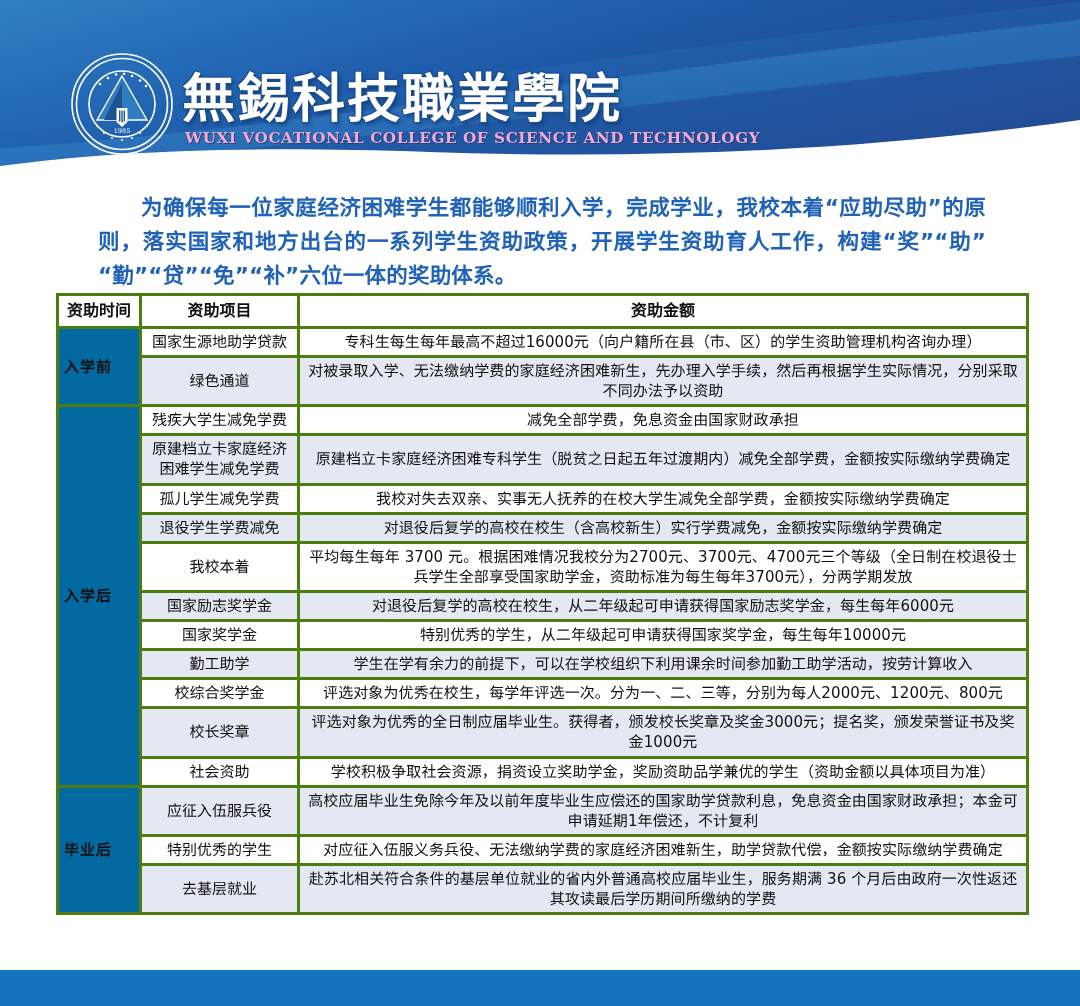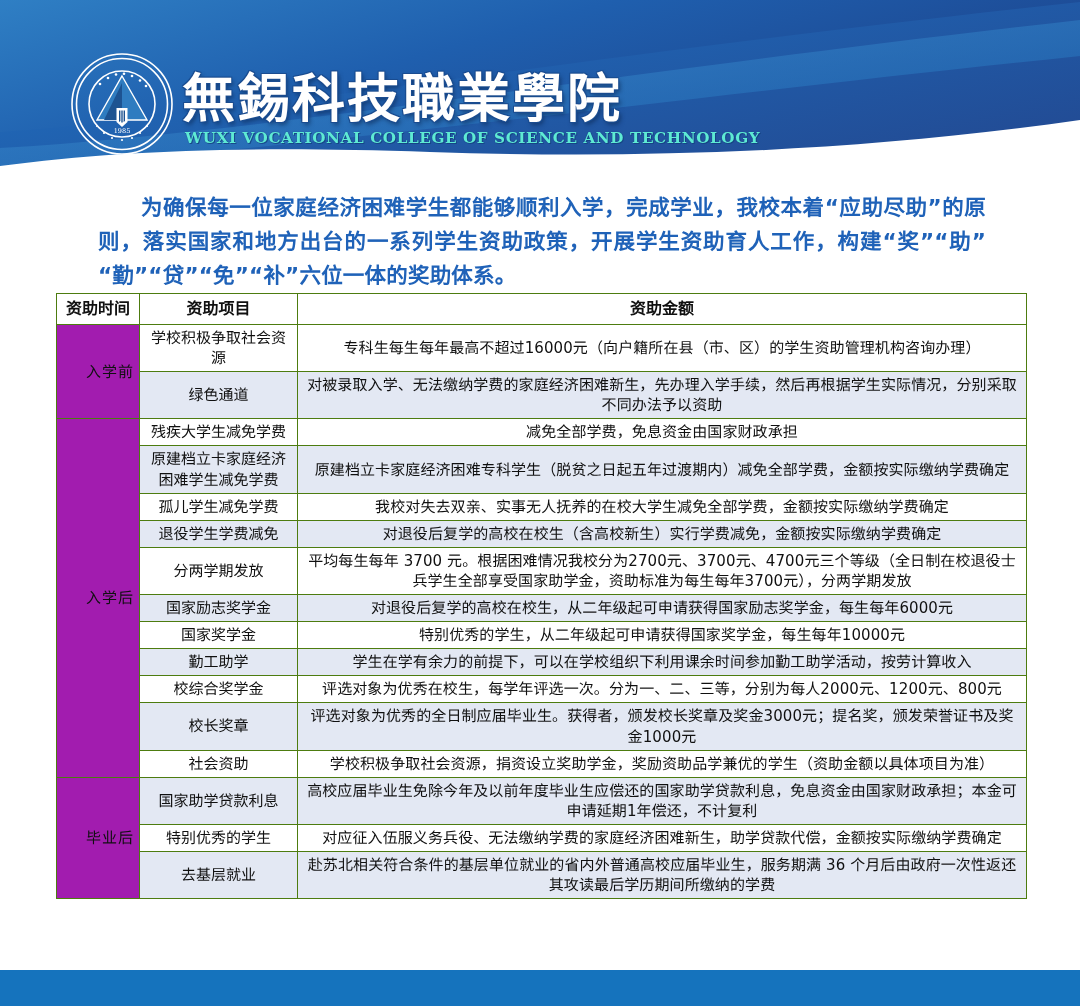--- a/index.html
+++ b/index.html
@@ -70,21 +70,21 @@
        1px -1px 0 #1b4e93,
       -1px -1px 0 #1b4e93,
        2px 3px 4px rgba(10,35,75,0.55);
     white-space: nowrap;
   }
   #logo-en-name {
     font-family: "DejaVu Serif", "Liberation Serif", serif;
     font-size: 15.2px;
     letter-spacing: 0.6px;
     font-weight: 700;
-    color: #5eead4;
+    color: #f9a8d4;
     text-shadow: 0 0 1px #14407e, 1px 1px 0 rgba(20,64,126,0.75);
     white-space: nowrap;
     margin-top: 2px;
     margin-left: 3px;
   }
 
   
   #intro-paragraph {
     position: absolute;
     left: 98px;
@@ -114,41 +114,41 @@
     table-layout: fixed;
     font-family: "DejaVu Sans", "Liberation Sans", sans-serif;
     background: #ffffff;
   }
   table#aid-table col.c-time   { width: 83px; }
   table#aid-table col.c-item   { width: 158px; }
   table#aid-table col.c-amount { width: 729px; }
 
   table#aid-table th,
   table#aid-table td {
-    border: 1px solid #4d7c0f;
+    border: 3px solid #4d7c0f;
     padding: 3px 5px;
     vertical-align: middle;
     color: #101010;
     font-size: 15px;
     line-height: 1.34;
   }
   table#aid-table thead th {
     text-align: center;
     font-weight: 700;
     font-size: 16px;
     background: #ffffff;
     padding: 4px 5px;
     height: 22px;
   }
   td.cell-time {
-    text-align: right;
-    font-weight: 400;
+    text-align: left;
+    font-weight: 700;
     font-size: 17px;
     letter-spacing: 1px;
-    background: #a21caf;
+    background: #0369a1;
   }
   td.cell-item {
     text-align: center;
     font-size: 15px;
     line-height: 1.3;
   }
   td.cell-amount {
     text-align: center;
     font-size: 15px;
     line-height: 1.34;
@@ -263,21 +263,21 @@
     <thead>
       <tr>
         <th>资助时间</th>
         <th>资助项目</th>
         <th>资助金额</th>
       </tr>
     </thead>
     <tbody id="aid-table-body">
         <tr class="plain">
           <td class="cell-time" rowspan="2">入学前</td>
-          <td class="cell-item">学校积极争取社会资源</td>
+          <td class="cell-item">国家生源地助学贷款</td>
           <td class="cell-amount">专科生每生每年最高不超过16000元（向户籍所在县（市、区）的学生资助管理机构咨询办理）</td>
         </tr>
         <tr class="shaded section-end">
           <td class="cell-item">绿色通道</td>
           <td class="cell-amount">对被录取入学、无法缴纳学费的家庭经济困难新生，先办理入学手续，然后再根据学生实际情况，分别采取不同办法予以资助</td>
         </tr>
         <tr class="plain">
           <td class="cell-time" rowspan="11">入学后</td>
           <td class="cell-item">残疾大学生减免学费</td>
           <td class="cell-amount">减免全部学费，免息资金由国家财政承担</td>
@@ -288,21 +288,21 @@
         </tr>
         <tr class="plain">
           <td class="cell-item">孤儿学生减免学费</td>
           <td class="cell-amount">我校对失去双亲、实事无人抚养的在校大学生减免全部学费，金额按实际缴纳学费确定</td>
         </tr>
         <tr class="shaded">
           <td class="cell-item">退役学生学费减免</td>
           <td class="cell-amount">对退役后复学的高校在校生（含高校新生）实行学费减免，金额按实际缴纳学费确定</td>
         </tr>
         <tr class="plain">
-          <td class="cell-item">分两学期发放</td>
+          <td class="cell-item">我校本着</td>
           <td class="cell-amount">平均每生每年 3700 元。根据困难情况我校分为2700元、3700元、4700元三个等级（全日制在校退役士兵学生全部享受国家助学金，资助标准为每生每年3700元），分两学期发放</td>
         </tr>
         <tr class="shaded">
           <td class="cell-item">国家励志奖学金</td>
           <td class="cell-amount">对退役后复学的高校在校生，从二年级起可申请获得国家励志奖学金，每生每年6000元</td>
         </tr>
         <tr class="plain">
           <td class="cell-item">国家奖学金</td>
           <td class="cell-amount">特别优秀的学生，从二年级起可申请获得国家奖学金，每生每年10000元</td>
         </tr>
@@ -317,21 +317,21 @@
         <tr class="shaded">
           <td class="cell-item">校长奖章</td>
           <td class="cell-amount">评选对象为优秀的全日制应届毕业生。获得者，颁发校长奖章及奖金3000元；提名奖，颁发荣誉证书及奖金1000元</td>
         </tr>
         <tr class="plain section-end">
           <td class="cell-item">社会资助</td>
           <td class="cell-amount">学校积极争取社会资源，捐资设立奖助学金，奖励资助品学兼优的学生（资助金额以具体项目为准）</td>
         </tr>
         <tr class="shaded">
           <td class="cell-time" rowspan="3">毕业后</td>
-          <td class="cell-item">国家助学贷款利息</td>
+          <td class="cell-item">应征入伍服兵役</td>
           <td class="cell-amount">高校应届毕业生免除今年及以前年度毕业生应偿还的国家助学贷款利息，免息资金由国家财政承担；本金可申请延期1年偿还，不计复利</td>
         </tr>
         <tr class="plain">
           <td class="cell-item">特别优秀的学生</td>
           <td class="cell-amount">对应征入伍服义务兵役、无法缴纳学费的家庭经济困难新生，助学贷款代偿，金额按实际缴纳学费确定</td>
         </tr>
         <tr class="shaded">
           <td class="cell-item">去基层就业</td>
           <td class="cell-amount">赴苏北相关符合条件的基层单位就业的省内外普通高校应届毕业生，服务期满 36 个月后由政府一次性返还其攻读最后学历期间所缴纳的学费</td>
         </tr>

